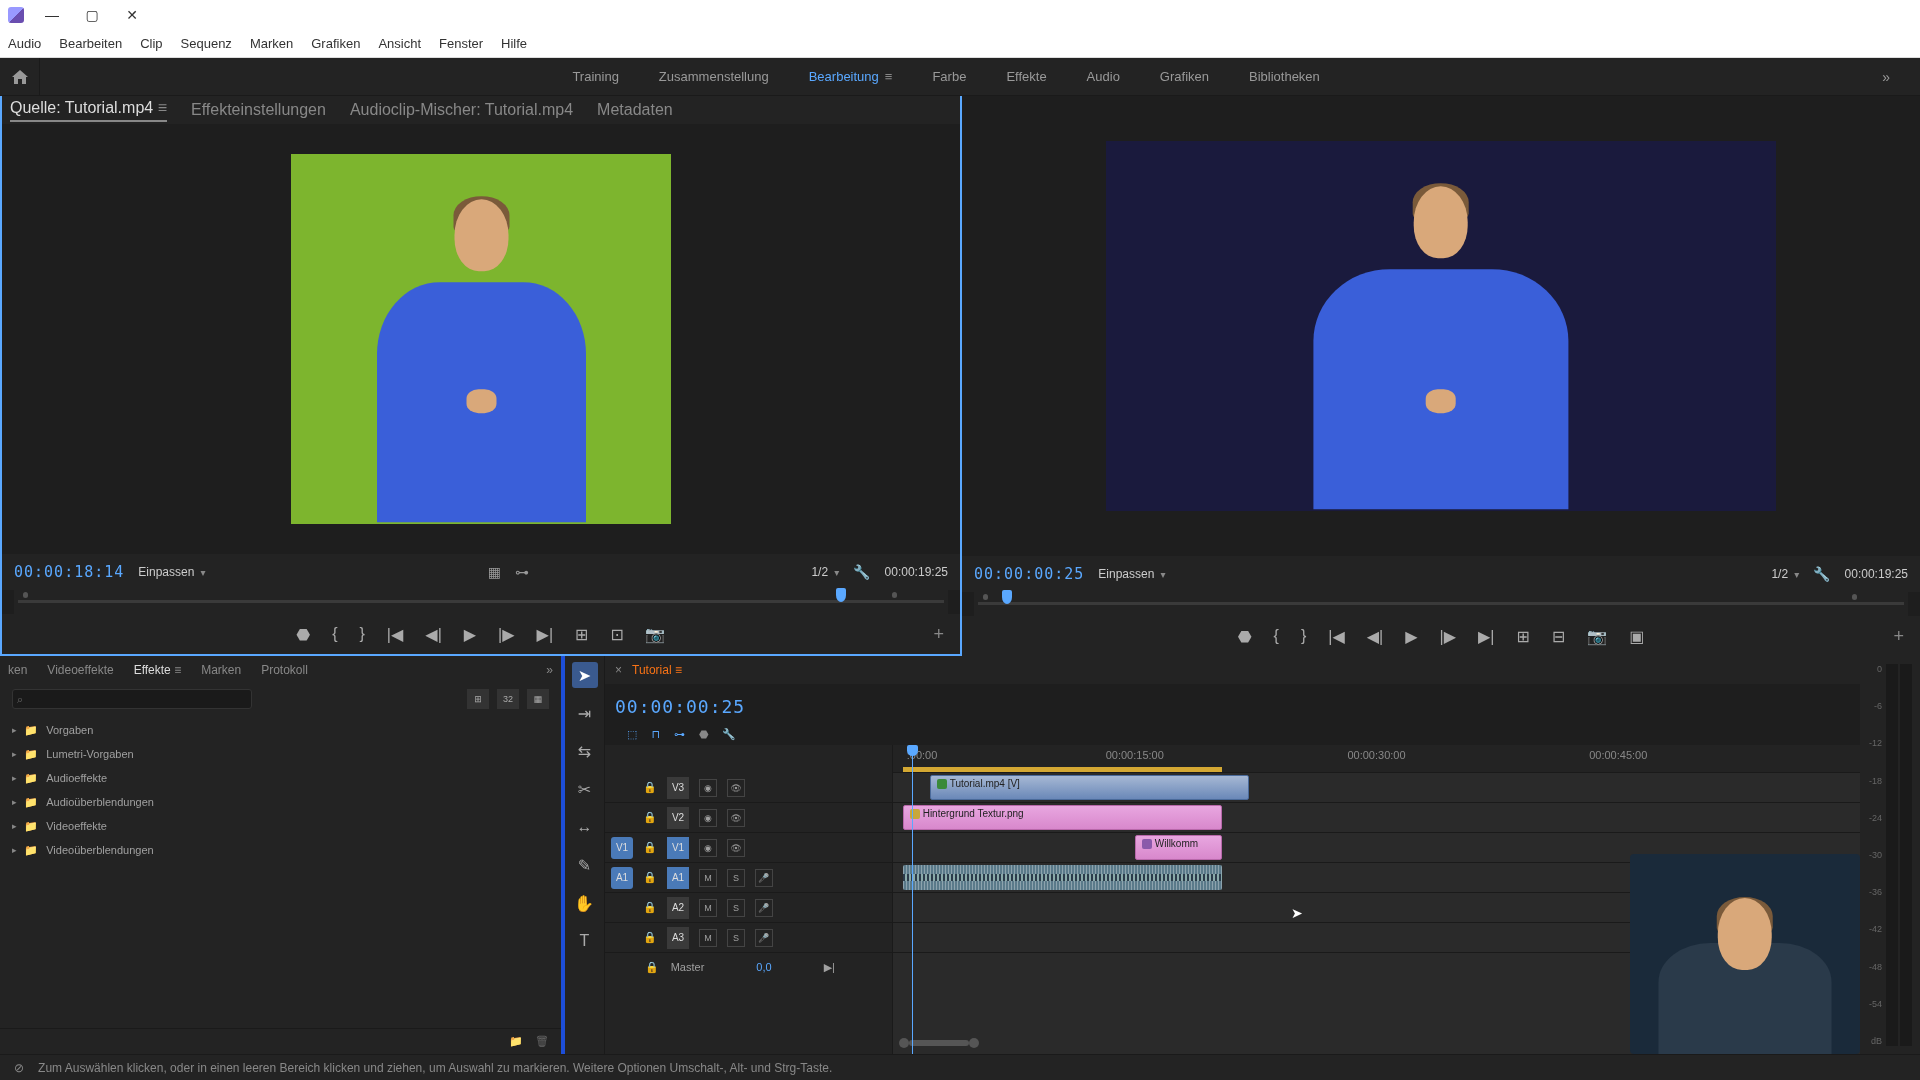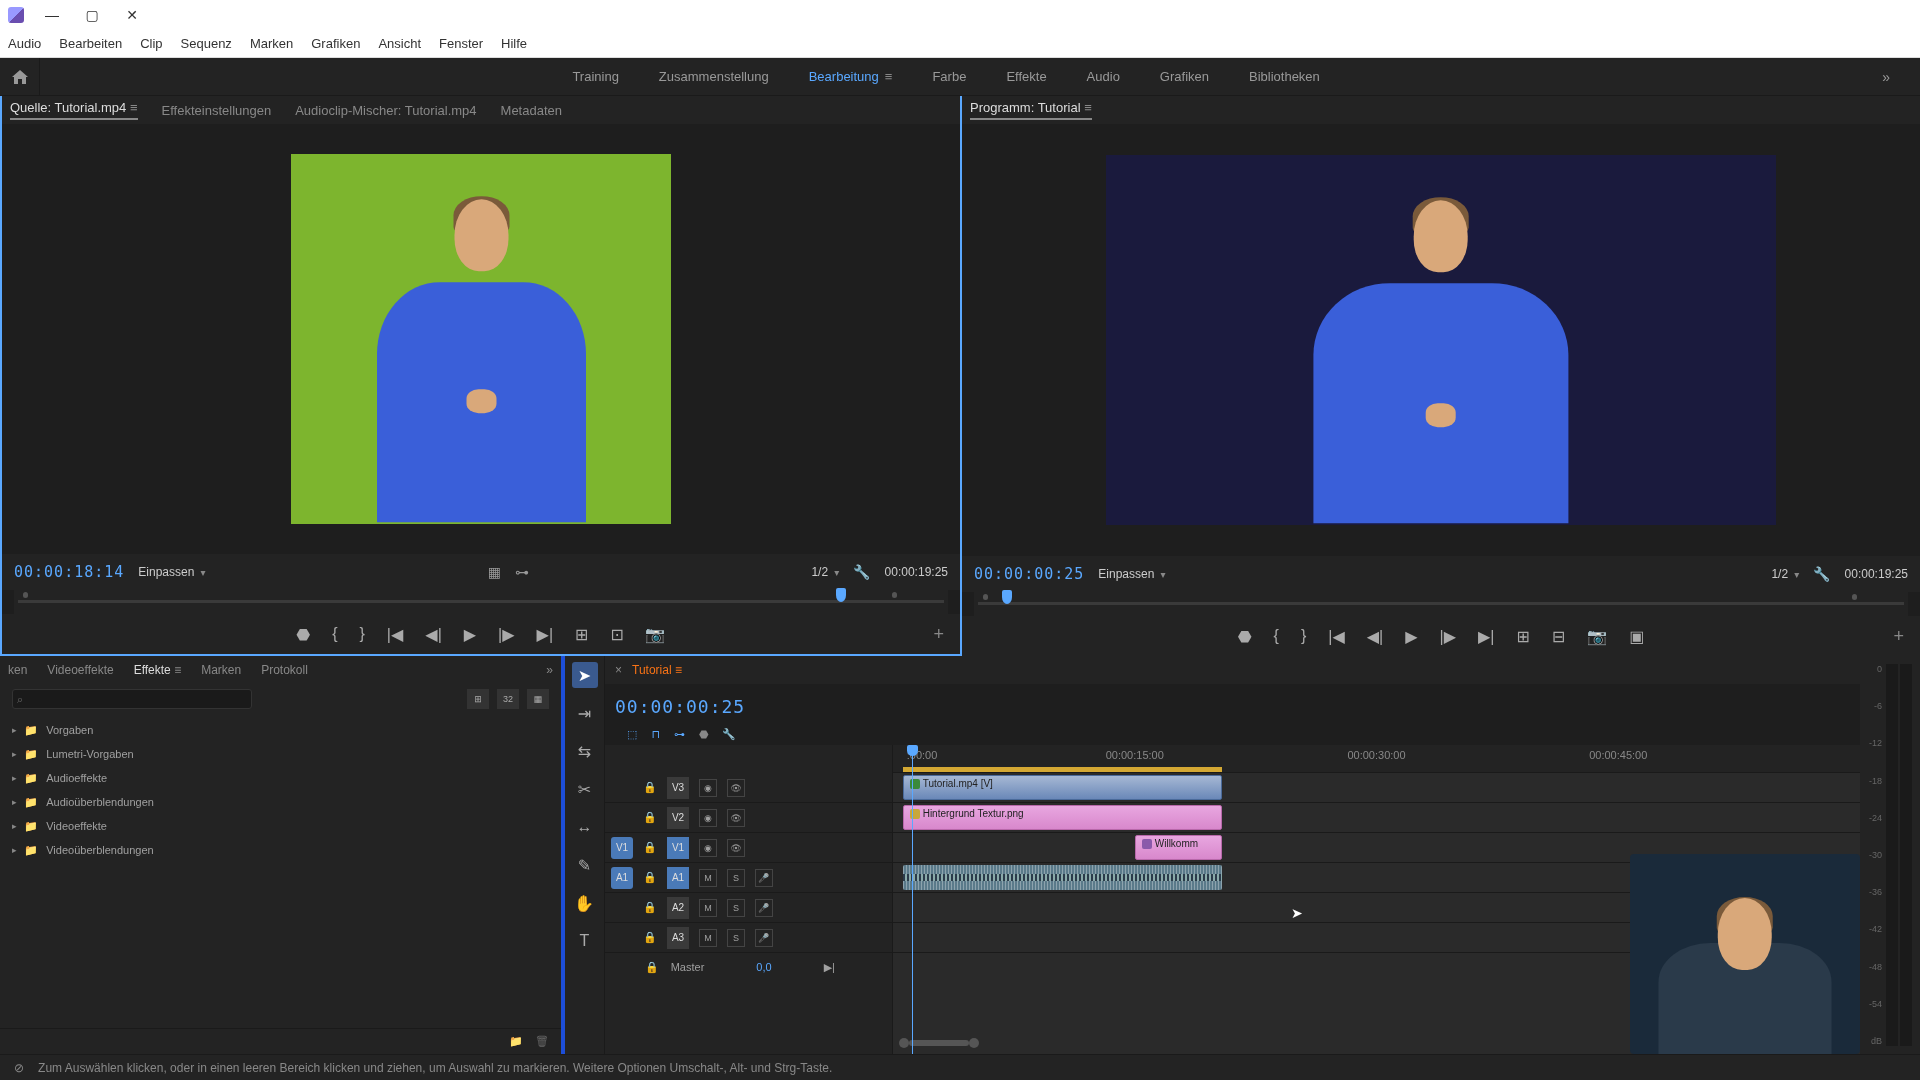--- a/index.html
+++ b/index.html
@@ -17,21 +17,21 @@
 .home-btn { width: 40px; height: 100%; display: flex; align-items: center; justify-content: center; border-right: 1px solid #1a1a1a;}
 .ws-tabs { display: flex; gap: 40px; margin: 0 auto; }
 .ws-tab { color: #999; cursor: pointer; font-size: 13px; }
 .ws-tab.active { color: #5aa8ff; }
 .ws-tab.active::after { content: "≡"; margin-left: 6px; color: #888;}
 .ws-more { color: #999; margin: 0 30px; font-size: 14px; cursor: pointer;}
 
 .main-row { display: flex; height: 560px; }
 .monitor-panel { flex: 1; display: flex; flex-direction: column; background: #1e1e1e; }
 .monitor-panel.source { border: 2px solid #5aa8ff; border-top: none;}
-.monitor-tabs { display: flex; height: 28px; align-items: center; padding: 0 8px; gap: 24px; background: #232323; font-size: 13px; }
+.monitor-tabs { display: flex; height: 28px; align-items: center; padding: 0 8px; gap: 24px; background: #232323; font-size: 16px; }
 .mtab { color: #888; cursor: pointer; }
 .mtab.active { color: #ddd; border-bottom: 2px solid #888; padding-bottom: 3px;}
 
 .monitor-view { flex: 1; display: flex; align-items: center; justify-content: center; background: #1e1e1e; padding: 20px; }
 .video-frame { width: 380px; height: 370px; position: relative; }
 .green-bg { background: #7db52e; }
 .dark-bg { background: #1a1a3d; }
 .person { position: absolute; left: 50%; top: 50%; transform: translate(-50%, -45%); width: 55%; height: 90%; }
 .person .head { position: absolute; top: 3%; left: 50%; transform: translateX(-50%); width: 54px; height: 72px; background: #d9a87a; border-radius: 50% 50% 45% 45%; }
 .person .hair { position: absolute; top: 2%; left: 50%; transform: translateX(-50%); width: 56px; height: 38px; background: #7a5a3a; border-radius: 50% 50% 20% 20%; }
@@ -92,21 +92,21 @@
 
 .track-area { flex:1; position:relative; background:#2a2a2a;}
 .time-ruler { height:28px; background:#232323; position:relative; border-bottom:1px solid #1a1a1a;}
 .time-ruler .tick { position:absolute; top:4px; font-size:11px; color:#888; transform:translateX(-50%);}
 .work-area { position:absolute; top:22px; height:5px; background:#d4a833; }
 .playhead-line { position:absolute; top:0; bottom:0; width:1px; background:#5aa8ff; z-index:10;}
 .playhead-line::before{content:""; position:absolute; top:0; left:-5px; width:11px; height:11px; background:#5aa8ff; border-radius:2px 2px 50% 50%;}
 .tracks { position:absolute; top:28px; left:0; right:0;}
 .tl-track { height:30px; border-bottom:1px solid #1a1a1a; position:relative;}
 .clip { position:absolute; top:2px; bottom:2px; border-radius:2px; padding:2px 6px; font-size:10px; color:#222; overflow:hidden; white-space:nowrap;}
-.clip.video { background: linear-gradient(#a6b8d4, #6a88b8); border:1px solid #4a6a9a;}
+.clip.video { background: linear-gradient(#a6b8d4, #6a88b8); border:1px solid #4a6a9a;margin-left:27px;}
 .clip.pink { background: linear-gradient(#e8a6e0, #d888cc); border:1px solid #b868aa;}
 .clip .fx-badge{ display:inline-block; width:10px; height:10px; border-radius:2px; margin-right:3px; vertical-align:middle;}
 .waveform { position:absolute; inset:0; background: repeating-linear-gradient(90deg, rgba(255,255,255,0.3) 0 1px, transparent 1px 3px), #5a7a8a;}
 .waveform::after{content:""; position:absolute; left:0; right:0; top:35%; bottom:35%; background: repeating-linear-gradient(90deg, #2a3a4a 0 2px, #8aaaaa 2px 4px);}
 .webcam { position:absolute; right:0; bottom:0; width:230px; height:200px; background:#1a2a3a; border-radius:4px; overflow:hidden;}
 
 .audio-meters { width: 60px; background:#232323; display:flex; align-items:stretch; padding:8px;}
 
 .statusbar { height: 26px; background:#232323; display:flex; align-items:center; padding:0 14px; gap:14px; color:#888; font-size:12px; border-top:1px solid #1a1a1a;}
 </style>
@@ -202,23 +202,20 @@
       <span class="tbtn">|▶</span>
       <span class="tbtn">▶|</span>
       <span class="tbtn">⊞</span>
       <span class="tbtn">⊡</span>
       <span class="tbtn">📷</span>
       <span class="tbtn plus">+</span>
     </div>
   </div>
 
   <div class="monitor-panel">
-    <div class="monitor-tabs">
-      <span class="mtab active"><span>Programm: Tutorial</span> <span style="color:#888">≡</span></span>
-    </div>
     <div class="monitor-view">
       <div class="video-frame dark-bg" style="width:670px">
         <div class="person" style="width:38%">
             <div class="body"></div>
             <div class="hair"></div>
             <div class="head"></div>
             <div class="hands" style="top:64%"></div>
           </div>
       </div>
     </div>

